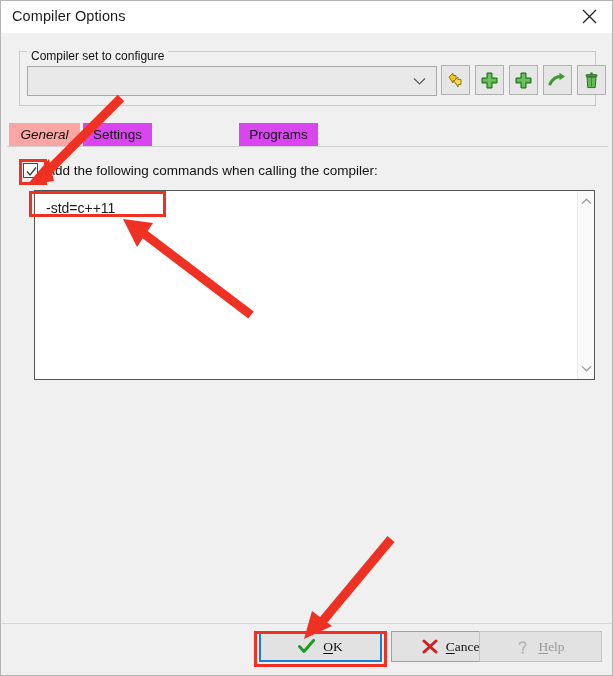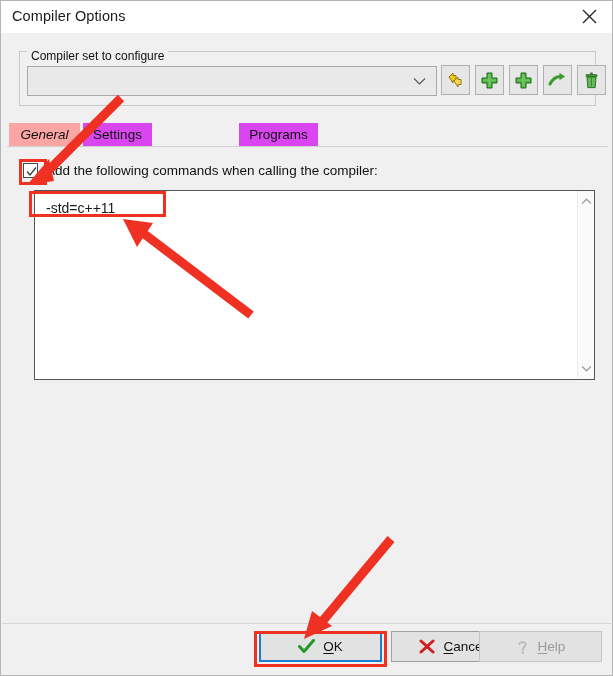--- a/index.html
+++ b/index.html
@@ -243,20 +243,21 @@
     border: 1px solid #a0a0a0;
     box-sizing: border-box;
     display: flex;
     align-items: center;
     justify-content: center;
     gap: 8px;
     font-size: 13.5px;
     color: #111;
     cursor: default;
     white-space: nowrap;
+    font-family: Liberation Serif, serif;
   }
   .dlg-btn.focused {
     border: 2px solid #1a7fd4;
   }
   .dlg-btn.disabled {
     color: #9a9a9a;
     background: #e2e2e2;
     border-color: #c4c4c4;
   }
   .btn-label u { text-underline-offset: 2px; }

